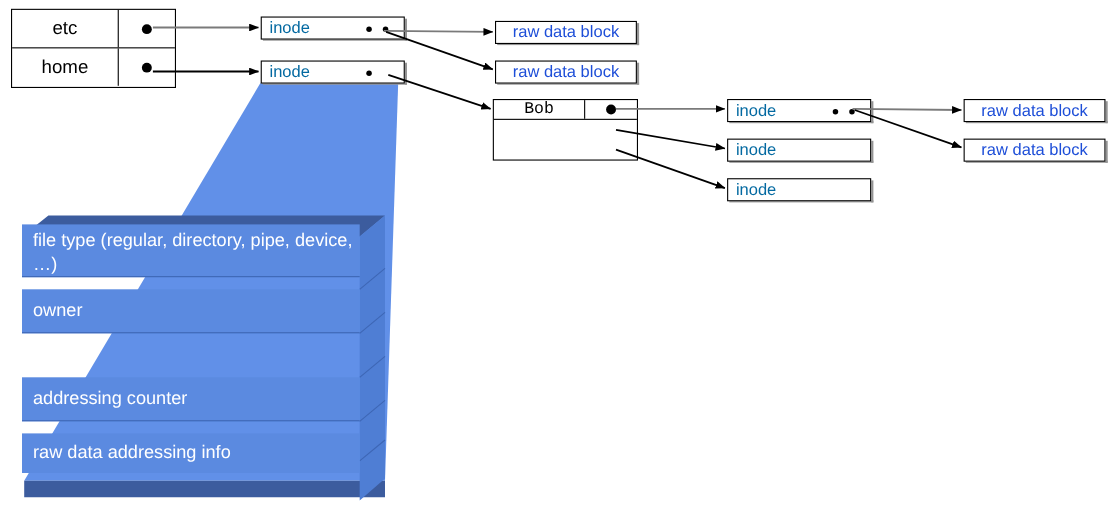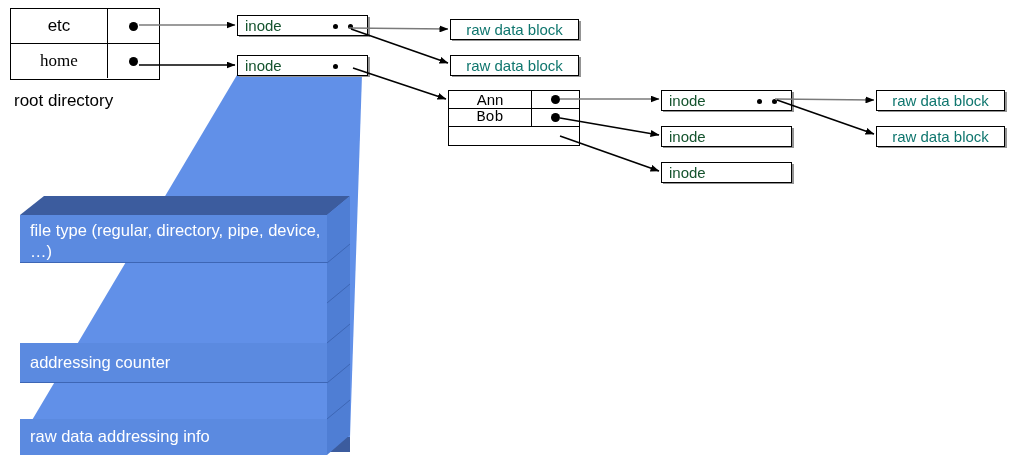--- a/index.html
+++ b/index.html
@@ -64,35 +64,35 @@
     position: absolute;
   }
   .inode-box {
     position: absolute;
     box-sizing: border-box;
     border: 1.5px solid #000;
     background: #fff;
     display: flex;
     align-items: center;
     font-size: 15px;
-    color: #14532d;
+    color: #0369a1;
   }
   .inode-label {
     padding-left: 7px;
   }
   .rdb {
     position: absolute;
     box-sizing: border-box;
     border: 1.5px solid #000;
     background: #fff;
     display: flex;
     align-items: center;
     justify-content: center;
     font-size: 15px;
-    color: #0f766e;
+    color: #1d4ed8;
   }
   .caption {
     position: absolute;
     font-size: 17px;
     color: #000;
     white-space: nowrap;
   }
   
   .stack-row {
     position: absolute;
@@ -138,53 +138,49 @@
 
     <polygon points="327,215 350,196 350,435 327,455" fill="#4f7ed4"></polygon>
 
     <line x1="327" y1="263" x2="350" y2="244" stroke="#3d66b5" stroke-width="1"></line>
     <line x1="327" y1="303" x2="350" y2="284" stroke="#3d66b5" stroke-width="1"></line>
     <line x1="327" y1="343" x2="350" y2="324" stroke="#3d66b5" stroke-width="1"></line>
     <line x1="327" y1="383" x2="350" y2="364" stroke="#3d66b5" stroke-width="1"></line>
     <line x1="327" y1="419" x2="350" y2="400" stroke="#3d66b5" stroke-width="1"></line>
   </svg>
 
-  <div class="stack-row" style="left:20px; top:215px; width:307px; height:48px;">
+  <div class="stack-row" style="left:20px; top:204px; width:307px; height:48px;">
     <span>file type (regular, directory, pipe, device, …)</span>
+  </div>
+  <div class="stack-row" style="left:20px; top:263px; width:307px; height:40px; padding-top:9px;">
+    <span>owner</span>
   </div>
   <div class="stack-row" style="left:20px; top:343px; width:307px; height:40px; padding-top:9px;">
     <span>addressing counter</span>
   </div>
-  <div class="stack-row" style="left:20px; top:419px; width:307px; height:36px; padding-top:7px; border-bottom:none;">
+  <div class="stack-row" style="left:20px; top:394px; width:307px; height:36px; padding-top:7px; border-bottom:none;">
     <span>raw data addressing info</span>
   </div>
 
   <div class="tbl" style="left:10px; top:8px; width:150px; height:72px;">
     <div class="tbl-row" style="height:35px; border-bottom:1.5px solid #000;">
       <div class="tbl-cell-name" style="width:96px;">etc</div>
       <div class="tbl-cell-ptr" style="width:52px;">
         <span class="dot"></span>
       </div>
     </div>
     <div class="tbl-row" style="height:34px;">
-      <div class="tbl-cell-name" style="width:96px;font-family:Liberation Serif, serif;">home</div>
+      <div class="tbl-cell-name" style="width:96px;">home</div>
       <div class="tbl-cell-ptr" style="width:52px;">
         <span class="dot"></span>
       </div>
     </div>
   </div>
-  <div class="caption" style="left:14px; top:91px;">root directory</div>
 
   <div class="tbl" style="left:448px; top:90px; width:132px; height:56px;">
-    <div class="tbl-row" style="height:18px; border-bottom:1.5px solid #000;">
-      <div class="tbl-cell-name" style="width:82px; font-size:15px;">Ann</div>
-      <div class="tbl-cell-ptr" style="width:47px;">
-        <span class="dot"></span>
-      </div>
-    </div>
     <div class="tbl-row" style="height:18px; border-bottom:1.5px solid #000;font-family:Liberation Mono, monospace;">
       <div class="tbl-cell-name" style="width:82px; font-size:15px;">Bob</div>
       <div class="tbl-cell-ptr" style="width:47px;">
         <span class="dot"></span>
       </div>
     </div>
   </div>
 
   <div class="box-shadow" style="left:239px; top:35px; width:131px; height:2px;"></div>
   <div class="box-shadow" style="left:368px; top:17px; width:2px; height:20px;"></div>

